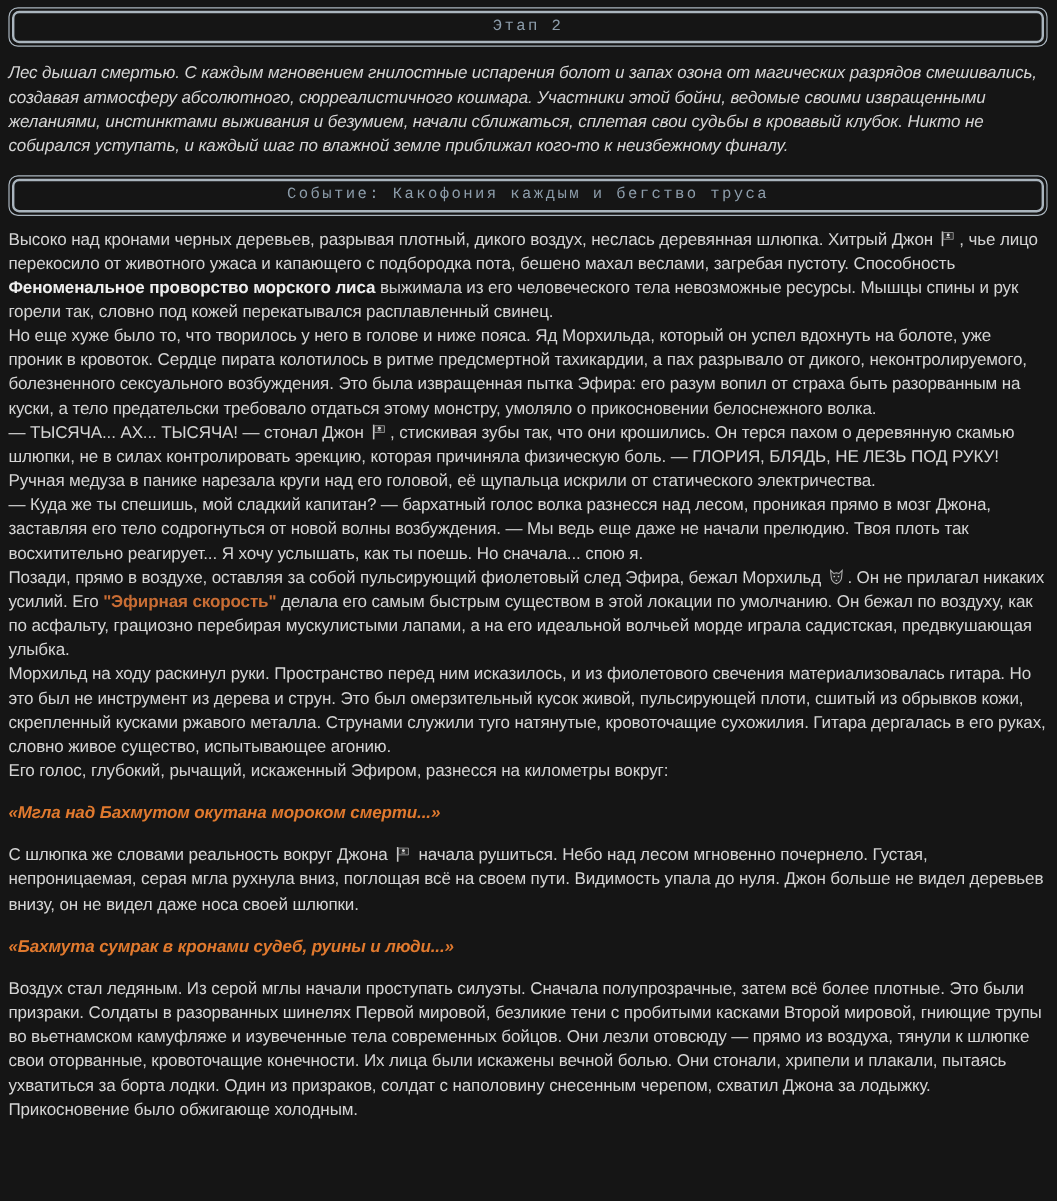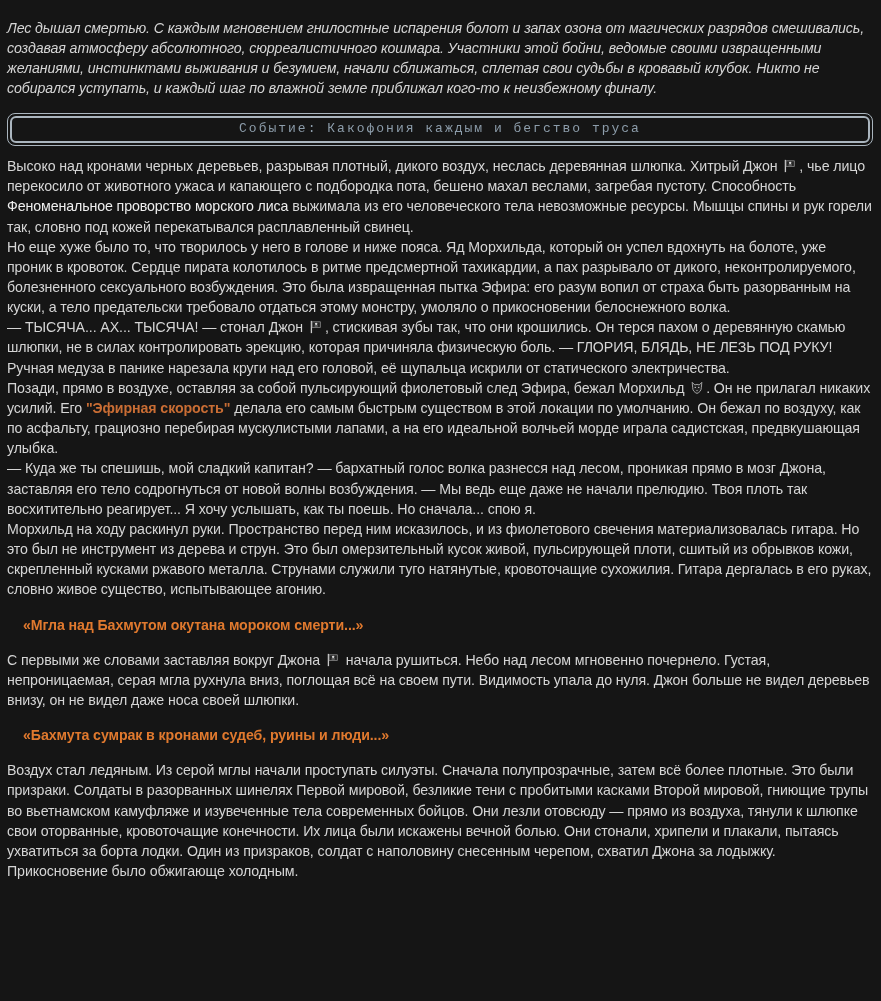--- a/index.html
+++ b/index.html
@@ -35,40 +35,44 @@
     font-family:"Liberation Mono","DejaVu Sans Mono",monospace;
     font-size:13px;
     letter-spacing:2px;
     color:var(--frame-text-color);
     white-space:nowrap;
     overflow:hidden;
   }
   .intro{margin:12px 0 14px 0;font-style:italic;}
   .block{margin:0;}
   .line{margin:0;}
-  .b{font-weight:normal;color:var(--bold-color);}
+  .b{font-weight:bold;color:var(--bold-color);}
   .ability{font-weight:bold;color:var(--ability-color);}
   .quote{
     color:var(--quote-color);
     font-weight:bold;
-    margin:15px 0 15px 16px;
+    font-style:italic;
+    margin:15px 0 15px 0;
   }
   .icon{
     display:inline-block;
     width:14px;height:14px;
     vertical-align:-2px;
     margin:0 2px;
   }
   .icon svg{display:block;}
 </style>
 </head>
 <body>
 
 <div class="page">
 
+  <div class="frame">
+    <div class="frame-inner">Этап 2</div>
+  </div>
 
   <p class="intro">Лес дышал смертью. С каждым мгновением гнилостные испарения болот и запах озона от магических разрядов смешивались, создавая атмосферу абсолютного, сюрреалистичного кошмара. Участники этой бойни, ведомые своими извращенными желаниями, инстинктами выживания и безумием, начали сближаться, сплетая свои судьбы в кровавый клубок. Никто не собирался уступать, и каждый шаг по влажной земле приближал кого-то к неизбежному финалу.</p>
 
   <div class="frame">
     <div class="frame-inner">Событие: Какофония каждым и бегство труса</div>
   </div>
 
   <div>
       <div class="block">
         <div class="line"><span>Высоко над кронами черных деревьев, разрывая плотный, дикого воздух, неслась деревянная шлюпка. Хитрый Джон </span><span class="icon"><svg width="14" height="14" viewBox="0 0 16 16">
@@ -78,32 +82,33 @@
               <path d="M6.4 6.8h3.6" stroke="#dcdcdc" stroke-width="0.7"></path>
             </svg></span><span>, чье лицо перекосило от животного ужаса и капающего с подбородка пота, бешено махал веслами, загребая пустоту. Способность </span><span class="b">Феноменальное проворство морского лиса</span><span> выжимала из его человеческого тела невозможные ресурсы. Мышцы спины и рук горели так, словно под кожей перекатывался расплавленный свинец.</span></div>
         <div class="line"><span>Но еще хуже было то, что творилось у него в голове и ниже пояса. Яд Морхильда, который он успел вдохнуть на болоте, уже проник в кровоток. Сердце пирата колотилось в ритме предсмертной тахикардии, а пах разрывало от дикого, неконтролируемого, болезненного сексуального возбуждения. Это была извращенная пытка Эфира: его разум вопил от страха быть разорванным на куски, а тело предательски требовало отдаться этому монстру, умоляло о прикосновении белоснежного волка.</span></div>
         <div class="line"><span>— ТЫСЯЧА... АХ... ТЫСЯЧА! — стонал Джон </span><span class="icon"><svg width="14" height="14" viewBox="0 0 16 16">
               <rect x="2" y="1" width="1.5" height="14" fill="#c9c9c9"></rect>
               <path d="M3.5 2h9.5v6.5H3.5z" fill="#262626" stroke="#9d9d9d" stroke-width="0.8"></path>
               <circle cx="8.2" cy="4.4" r="1.4" fill="#dcdcdc"></circle>
               <path d="M6.4 6.8h3.6" stroke="#dcdcdc" stroke-width="0.7"></path>
             </svg></span><span>, стискивая зубы так, что они крошились. Он терся пахом о деревянную скамью шлюпки, не в силах контролировать эрекцию, которая причиняла физическую боль. — ГЛОРИЯ, БЛЯДЬ, НЕ ЛЕЗЬ ПОД РУКУ!</span></div>
         <div class="line"><span>Ручная медуза в панике нарезала круги над его головой, её щупальца искрили от статического электричества.</span></div>
+        <div class="line"><span>— Куда же ты спешишь, мой сладкий капитан? — бархатный голос волка разнесся над лесом, проникая прямо в мозг Джона, заставляя его тело содрогнуться от новой волны возбуждения. — Мы ведь еще даже не начали прелюдию. Твоя плоть так восхитительно реагирует... Я хочу услышать, как ты поешь. Но сначала... спою я.</span></div>
         <div class="line"><span>Позади, прямо в воздухе, оставляя за собой пульсирующий фиолетовый след Эфира, бежал Морхильд </span><span class="icon"><svg width="14" height="14" viewBox="0 0 16 16">
               <path d="M2.5 1.5 L5.5 4.5 L8 3.8 L10.5 4.5 L13.5 1.5 L13 7.5 C13 11 10.7 13.2 8 14.2 C5.3 13.2 3 11 3 7.5 Z" fill="#232323" stroke="#b3b3b3" stroke-width="1"></path>
               <circle cx="6" cy="7.3" r="0.8" fill="#cfcfcf"></circle>
               <circle cx="10" cy="7.3" r="0.8" fill="#cfcfcf"></circle>
               <path d="M8 10.2 L7 11.5 L9 11.5 Z" fill="#cfcfcf"></path>
             </svg></span><span>. Он не прилагал никаких усилий. Его </span><span class="ability">"Эфирная скорость"</span><span> делала его самым быстрым существом в этой локации по умолчанию. Он бежал по воздуху, как по асфальту, грациозно перебирая мускулистыми лапами, а на его идеальной волчьей морде играла садистская, предвкушающая улыбка.</span></div>
-        <div class="line"><span>— Куда же ты спешишь, мой сладкий капитан? — бархатный голос волка разнесся над лесом, проникая прямо в мозг Джона, заставляя его тело содрогнуться от новой волны возбуждения. — Мы ведь еще даже не начали прелюдию. Твоя плоть так восхитительно реагирует... Я хочу услышать, как ты поешь. Но сначала... спою я.</span></div>
         <div class="line"><span>Морхильд на ходу раскинул руки. Пространство перед ним исказилось, и из фиолетового свечения материализовалась гитара. Но это был не инструмент из дерева и струн. Это был омерзительный кусок живой, пульсирующей плоти, сшитый из обрывков кожи, скрепленный кусками ржавого металла. Струнами служили туго натянутые, кровоточащие сухожилия. Гитара дергалась в его руках, словно живое существо, испытывающее агонию.</span></div>
+        <div class="line"><span>Его голос, глубокий, рычащий, искаженный Эфиром, разнесся на километры вокруг:</span></div>
       </div>
       <p class="quote">«Мгла над Бахмутом окутана мороком смерти...»</p>
       <div class="block">
-        <div class="line"><span>С первыми же словами заставляя вокруг Джона </span><span class="icon"><svg width="14" height="14" viewBox="0 0 16 16">
+        <div class="line"><span>С шлюпка же словами реальность вокруг Джона </span><span class="icon"><svg width="14" height="14" viewBox="0 0 16 16">
               <rect x="2" y="1" width="1.5" height="14" fill="#c9c9c9"></rect>
               <path d="M3.5 2h9.5v6.5H3.5z" fill="#262626" stroke="#9d9d9d" stroke-width="0.8"></path>
               <circle cx="8.2" cy="4.4" r="1.4" fill="#dcdcdc"></circle>
               <path d="M6.4 6.8h3.6" stroke="#dcdcdc" stroke-width="0.7"></path>
             </svg></span><span> начала рушиться. Небо над лесом мгновенно почернело. Густая, непроницаемая, серая мгла рухнула вниз, поглощая всё на своем пути. Видимость упала до нуля. Джон больше не видел деревьев внизу, он не видел даже носа своей шлюпки.</span></div>
       </div>
       <p class="quote">«Бахмута сумрак в кронами судеб, руины и люди...»</p>
       <div class="block">
         <div class="line"><span>Воздух стал ледяным. Из серой мглы начали проступать силуэты. Сначала полупрозрачные, затем всё более плотные. Это были призраки. Солдаты в разорванных шинелях Первой мировой, безликие тени с пробитыми касками Второй мировой, гниющие трупы во вьетнамском камуфляже и изувеченные тела современных бойцов. Они лезли отовсюду — прямо из воздуха, тянули к шлюпке свои оторванные, кровоточащие конечности. Их лица были искажены вечной болью. Они стонали, хрипели и плакали, пытаясь ухватиться за борта лодки. Один из призраков, солдат с наполовину снесенным черепом, схватил Джона за лодыжку. Прикосновение было обжигающе холодным.</span></div>
       </div>

